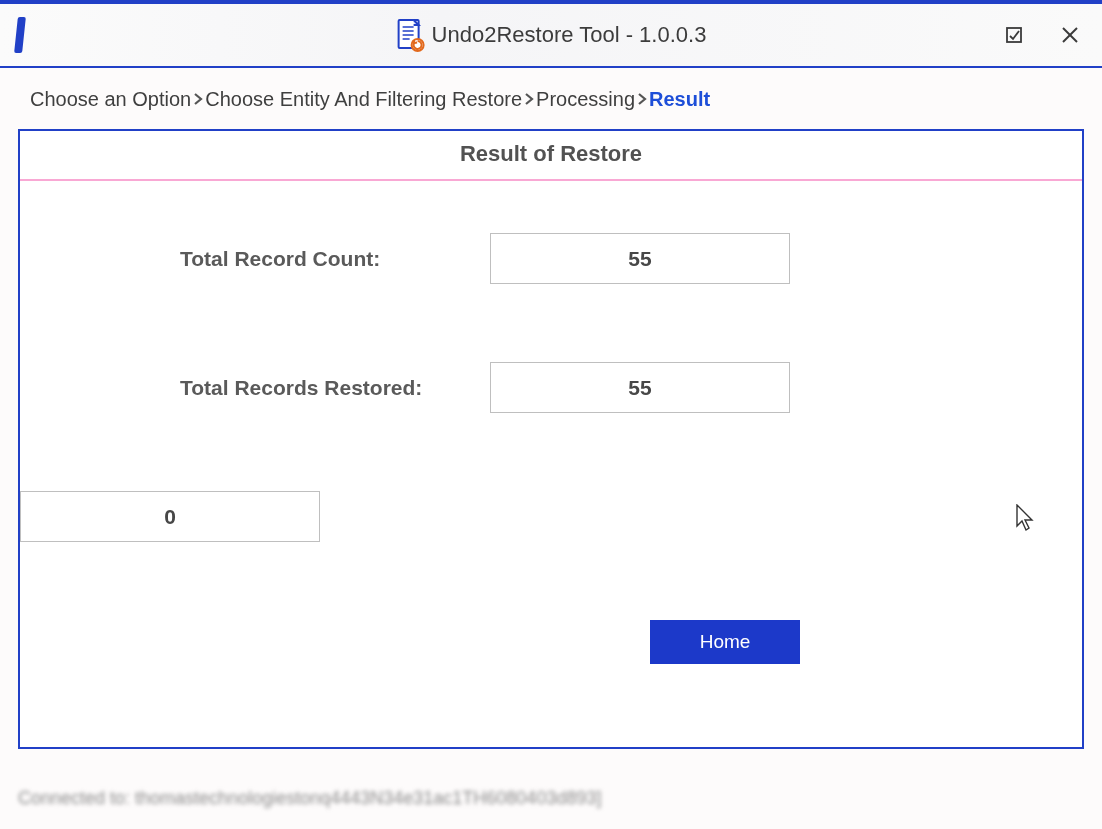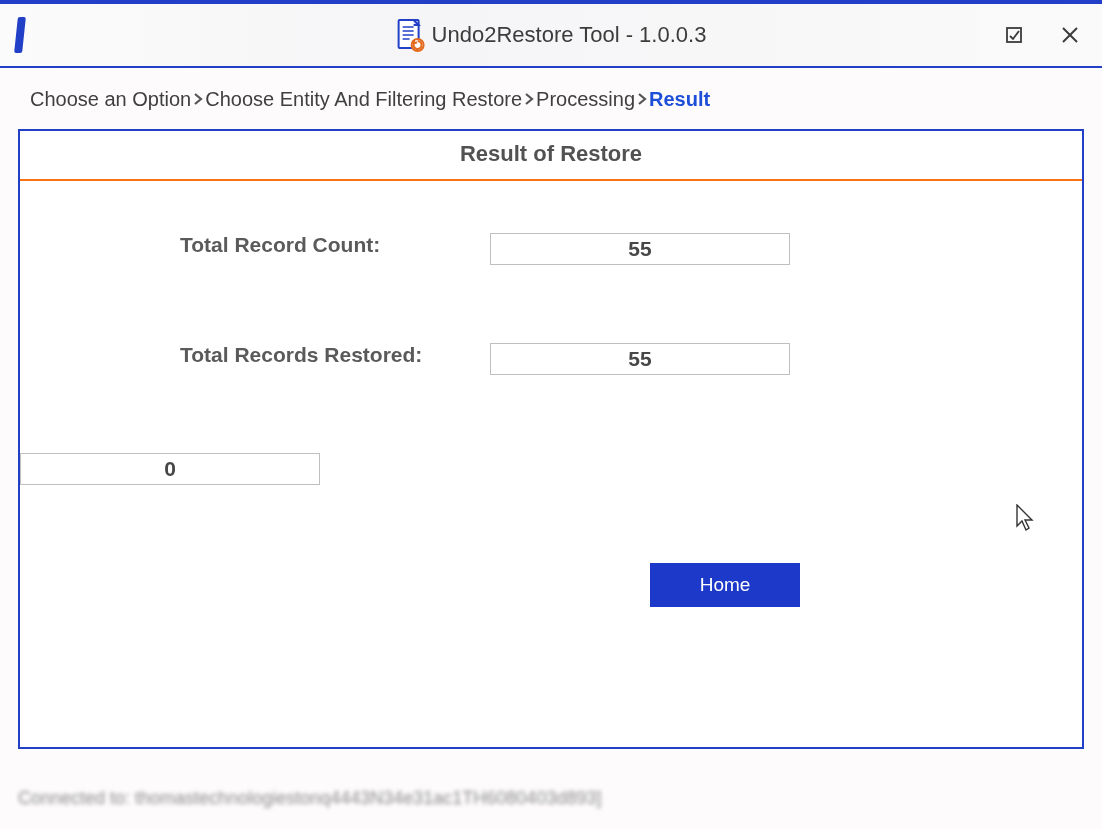--- a/index.html
+++ b/index.html
@@ -76,44 +76,45 @@
   }
 
   .panel {
     margin: 0 18px 18px 18px;
     border: 2px solid #2140c7;
     background: #fff;
     height: 620px;
     position: relative;
   }
   .panel-header {
-    border-bottom: 2px solid #f97316;
+    border-bottom: 2px solid #f9a8d4;
     text-align: center;
     padding: 10px 0 12px 0;
     font-size: 22px;
     font-weight: 600;
     color: #525252;
   }
   .results {
     padding-top: 52px;
   }
   .row {
     display: flex;
+    align-items: center;
     margin-bottom: 78px;
   }
   .row .lbl {
     width: 470px;
     padding-left: 160px;
     font-size: 21px;
     font-weight: 600;
     color: #5a5a5a;
   }
   .row .val {
     width: 300px;
-    height: 32px;
+    height: 51px;
     border: 1px solid #bfbfbf;
     display:flex;
     align-items:center;
     justify-content:center;
     font-size: 21px;
     font-weight: 600;
     color: #474747;
     background:#fff;
   }
   .home-row {

